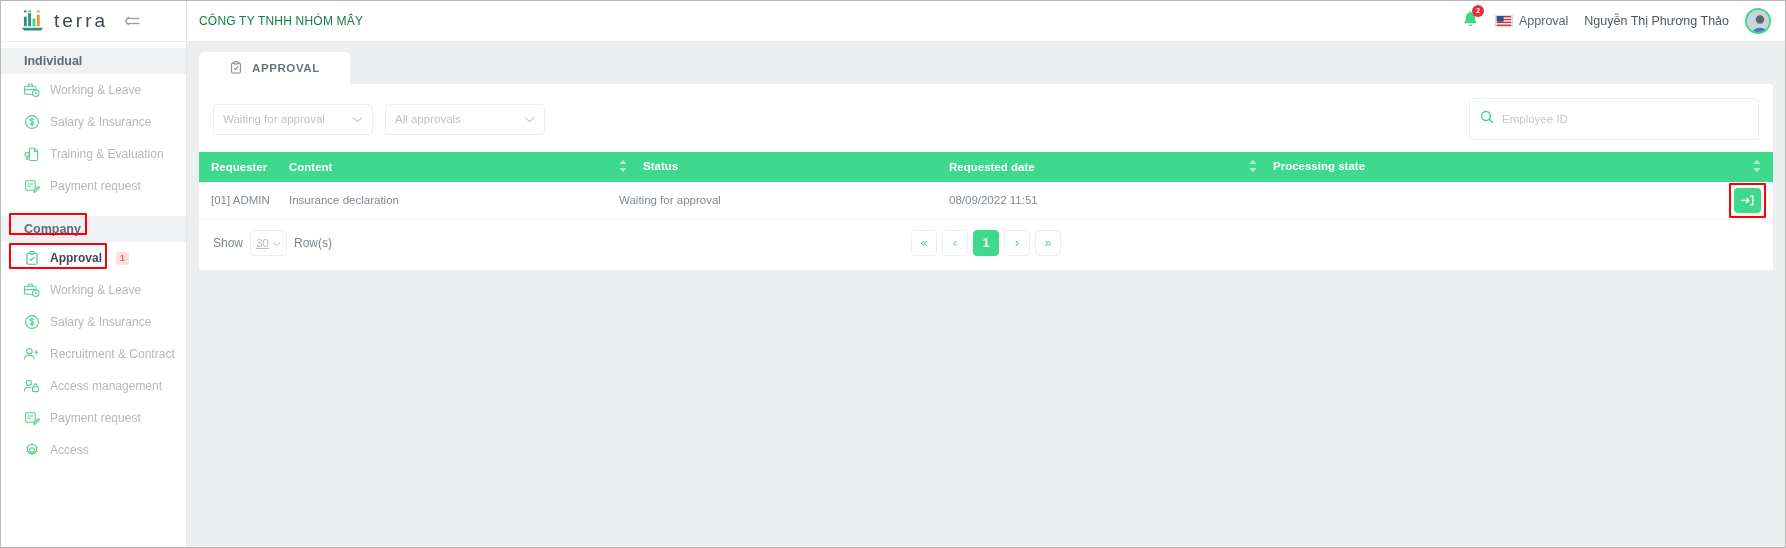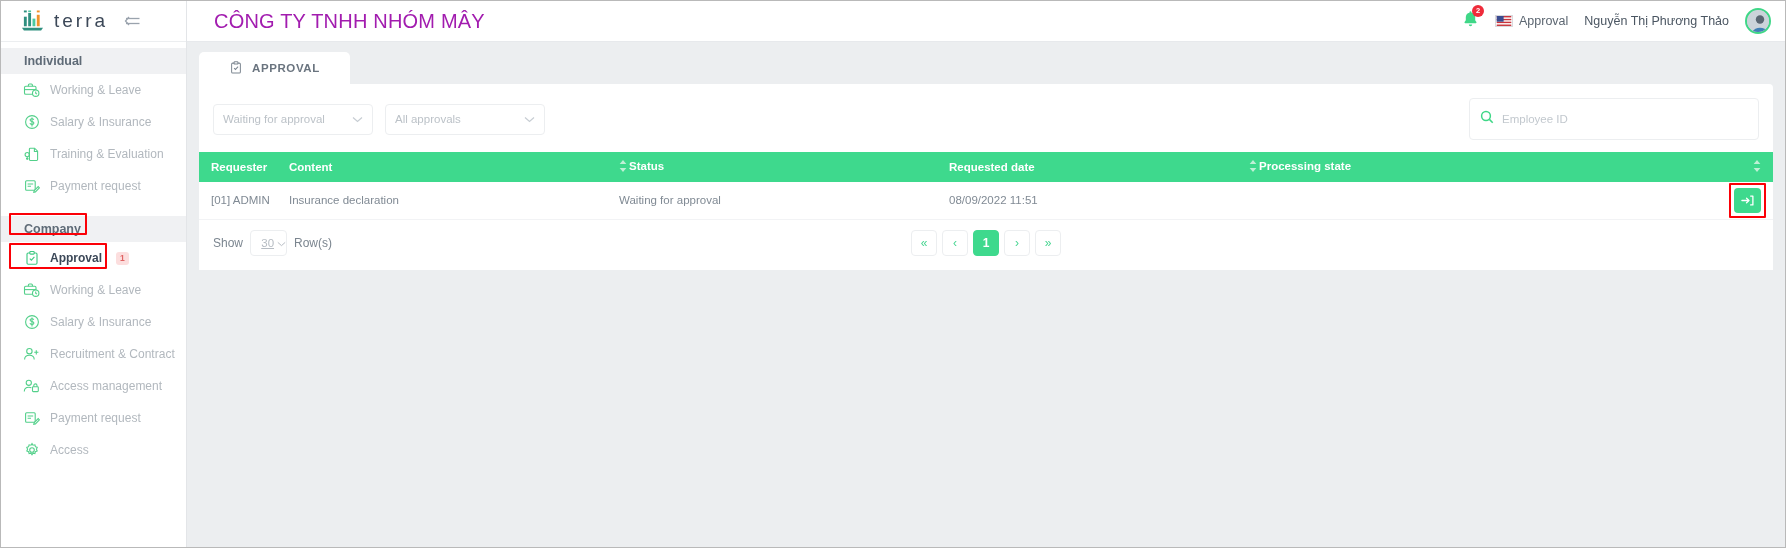--- a/index.html
+++ b/index.html
@@ -112,24 +112,23 @@
   }
   .topbar {
     height: 41px;
     background: #ffffff;
     display: flex;
     align-items: center;
     padding: 0 14px 0 12px;
     border-bottom: 1px solid #e7e9ec;
   }
   .page-title {
-    font-size: 20px;
-    color: #a21caf;
+    font-size: 12px;
+    color: #15803d;
     letter-spacing: .2px;
-    margin-left: 15px;
   }
   .topbar-right {
     margin-left: auto;
     display: flex;
     align-items: center;
     gap: 16px;
   }
   .bell-wrap { position: relative; display: flex; align-items: center; cursor: pointer; }
   .bell-badge {
     position: absolute;
@@ -234,21 +233,21 @@
   thead tr { background: #3ed98d; }
   thead th {
     color: #ffffff;
     font-size: 11.5px;
     font-weight: 700;
     text-align: left;
     height: 30px;
     padding: 0 6px;
     white-space: nowrap;
   }
-  thead th .sortwrap { display: inline-flex; align-items: center; gap: 2px; }
+  thead th .sortwrap { display: inline-flex; align-items: center; gap: 16px; }
   .sort-ico { display: inline-block; color: #bff0d6; line-height: 0; }
   tbody td {
     font-size: 11.5px;
     color: #808a94;
     height: 37px;
     padding: 0 6px;
     border-bottom: 1px solid #f2f3f5;
     white-space: nowrap;
   }
   .col-requester { width: 84px; padding-left: 12px !important; }
@@ -275,21 +274,21 @@
     display: flex;
     align-items: center;
     padding: 10px 14px 14px 14px;
     position: relative;
   }
   .showrow { display: flex; align-items: center; gap: 7px; font-size: 12px; color: #7b858f; }
   .rows-select {
     width: 37px; height: 26px;
     border: 1px solid #eceef0;
     border-radius: 4px;
-    display: flex; align-items: center; justify-content: flex-end;
+    display: flex; align-items: center; justify-content: center;
     gap: 3px;
     font-size: 11.5px;
     color: #b6bcc3;
     cursor: pointer;
     text-decoration: underline;
   }
   .pager {
     position: absolute;
     left: 0; right: 0;
     margin: 0 auto;

